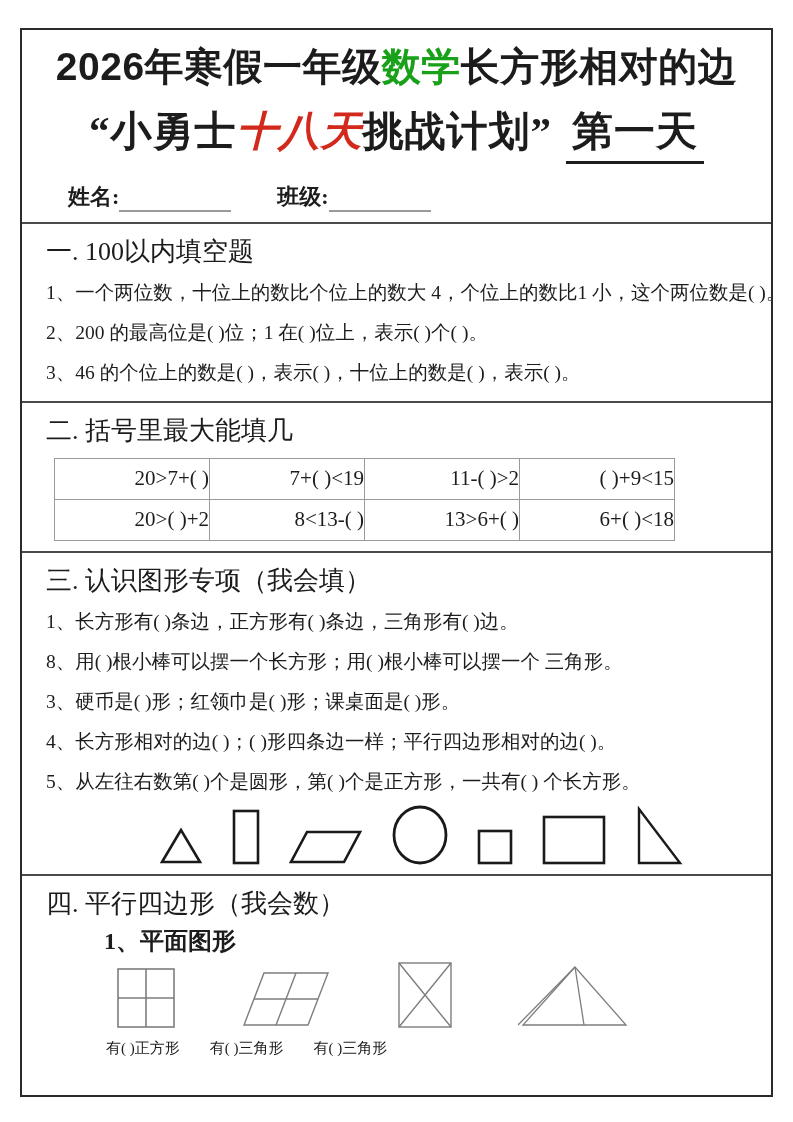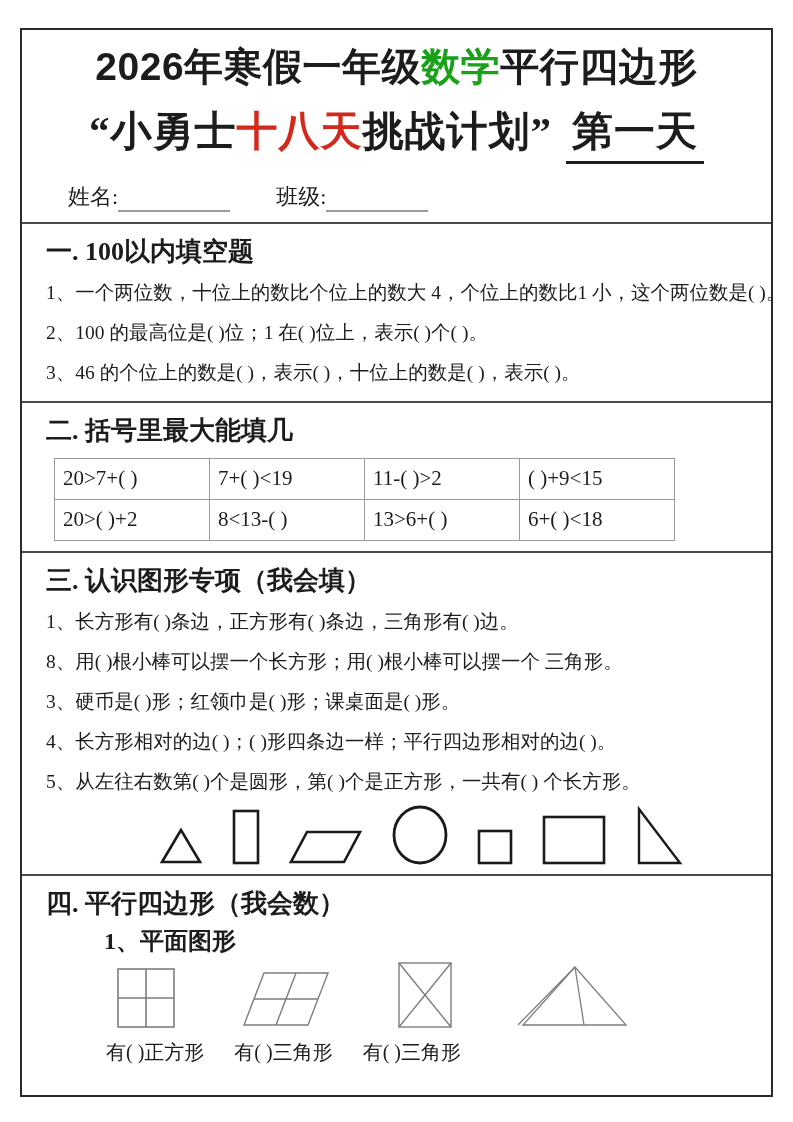--- a/index.html
+++ b/index.html
@@ -2,60 +2,60 @@
 <html><head>
 <meta charset="utf-8">
 <style>
   html,body{margin:0;padding:0;background:#fff;}
   body{width:793px;height:1122px;position:relative;font-family:"Liberation Serif","DejaVu Serif",serif;color:#1c1c1c;}
   .page{position:absolute;left:20px;top:28px;width:753px;height:1069px;border:2.5px solid #2b2b2b;box-sizing:border-box;padding:4px 24px 0 24px;background:#fff;overflow:hidden;}
   
   .title{font-family:"Liberation Sans","DejaVu Sans",sans-serif;font-weight:900;font-size:39px;text-align:center;letter-spacing:.5px;margin-top:6px;white-space:nowrap;}
   .title .green{color:#1aa11a;text-align:center;}
   .subtitle{font-size:41px;font-weight:700;text-align:center;margin-top:10px;white-space:nowrap;letter-spacing:1px;}
-  .subtitle .red{color:#d2291c;}
+  .subtitle .red{color:#d2291c;font-style:italic;}
   .subtitle .day{border-bottom:3px solid #1c1c1c;padding:0 6px 2px 6px;margin-left:14px;display:inline-block;}
-  .namerow{display:flex;margin:18px 0 10px 22px;font-size:22px;font-weight:400;}
+  .namerow{display:flex;margin:18px 0 10px 22px;font-size:22px;font-weight:700;}
   .namerow .field{margin-right:46px;white-space:nowrap;}
   .blank{display:inline-block;border-bottom:2px solid #9a9a9a;height:18px;vertical-align:bottom;}
   .b1{width:112px}.b2{width:102px}.b3{width:128px}
   .divider{border-top:2px solid #4a4a4a;margin:8px -24px;}
   
-  .sec-h{font-size:26px;font-weight:700;margin:10px 0 4px 0;}
+  .sec-h{font-size:26px;font-weight:400;margin:10px 0 4px 0;}
   .qline{font-size:19.5px;line-height:2.05;white-space:nowrap;}
   
-  table.maxfill{border-collapse:collapse;margin:10px 0 10px 8px;}
+  table.maxfill{border-collapse:collapse;margin:10px 0 10px 8px;text-align:right;}
   table.maxfill td{border:1.5px solid #9a9a9a;width:146px;height:40px;font-size:21px;padding:0 0 0 8px;white-space:nowrap;}
   
   .shapes-row{display:flex;align-items:flex-end;gap:27px;margin:2px 0 6px 112px;height:62px;}
   .shapes-row svg{display:block;}
   
   .sub-label{font-size:24px;font-weight:700;margin:4px 0 4px 58px;}
   .plane-figs{display:flex;align-items:flex-end;margin-left:68px;gap:62px;height:70px;}
-  .plane-caps{display:flex;margin:8px 0 2px 60px;gap:30px;font-size:20px;white-space:nowrap;align-items:center;}
+  .plane-caps{display:flex;margin:8px 0 2px 60px;gap:30px;font-size:15px;white-space:nowrap;align-items:center;}
 </style>
 </head>
 <body>
 
 <div class="page">
 
-  <div class="title"><span>2026年寒假一年级</span><span class="green">数学</span><span>平行四边形</span></div>
+  <div class="title"><span>2026年寒假一年级</span><span class="green">数学</span><span>长方形相对的边</span></div>
 
   <div class="subtitle"><span>“小勇士</span><span class="red">十八天</span><span>挑战计划”</span><span class="day">第一天</span></div>
 
   <div class="namerow">
     <span class="field"><span>姓名:</span><span class="blank b1"></span></span>
     <span class="field"><span>班级:</span><span class="blank b2"></span></span>
   </div>
 
   <div class="divider"></div>
 
   <div class="sec-h">一. 100以内填空题</div>
   <div class="qline">1、一个两位数，十位上的数比个位上的数大 4，个位上的数比1 小，这个两位数是(      )。</div>
-  <div class="qline">2、100 的最高位是(      )位；1 在(      )位上，表示(    )个(      )。</div>
+  <div class="qline">2、200 的最高位是(      )位；1 在(      )位上，表示(    )个(      )。</div>
   <div class="qline">3、46 的个位上的数是(    )，表示(          )，十位上的数是(    )，表示(          )。</div>
 
   <div class="divider"></div>
 
   <div class="sec-h">二. 括号里最大能填几</div>
   <table class="maxfill">
     <tbody>
         <tr>
       <td>20&gt;7+(      )</td>
       <td>7+(      )&lt;19</td>

